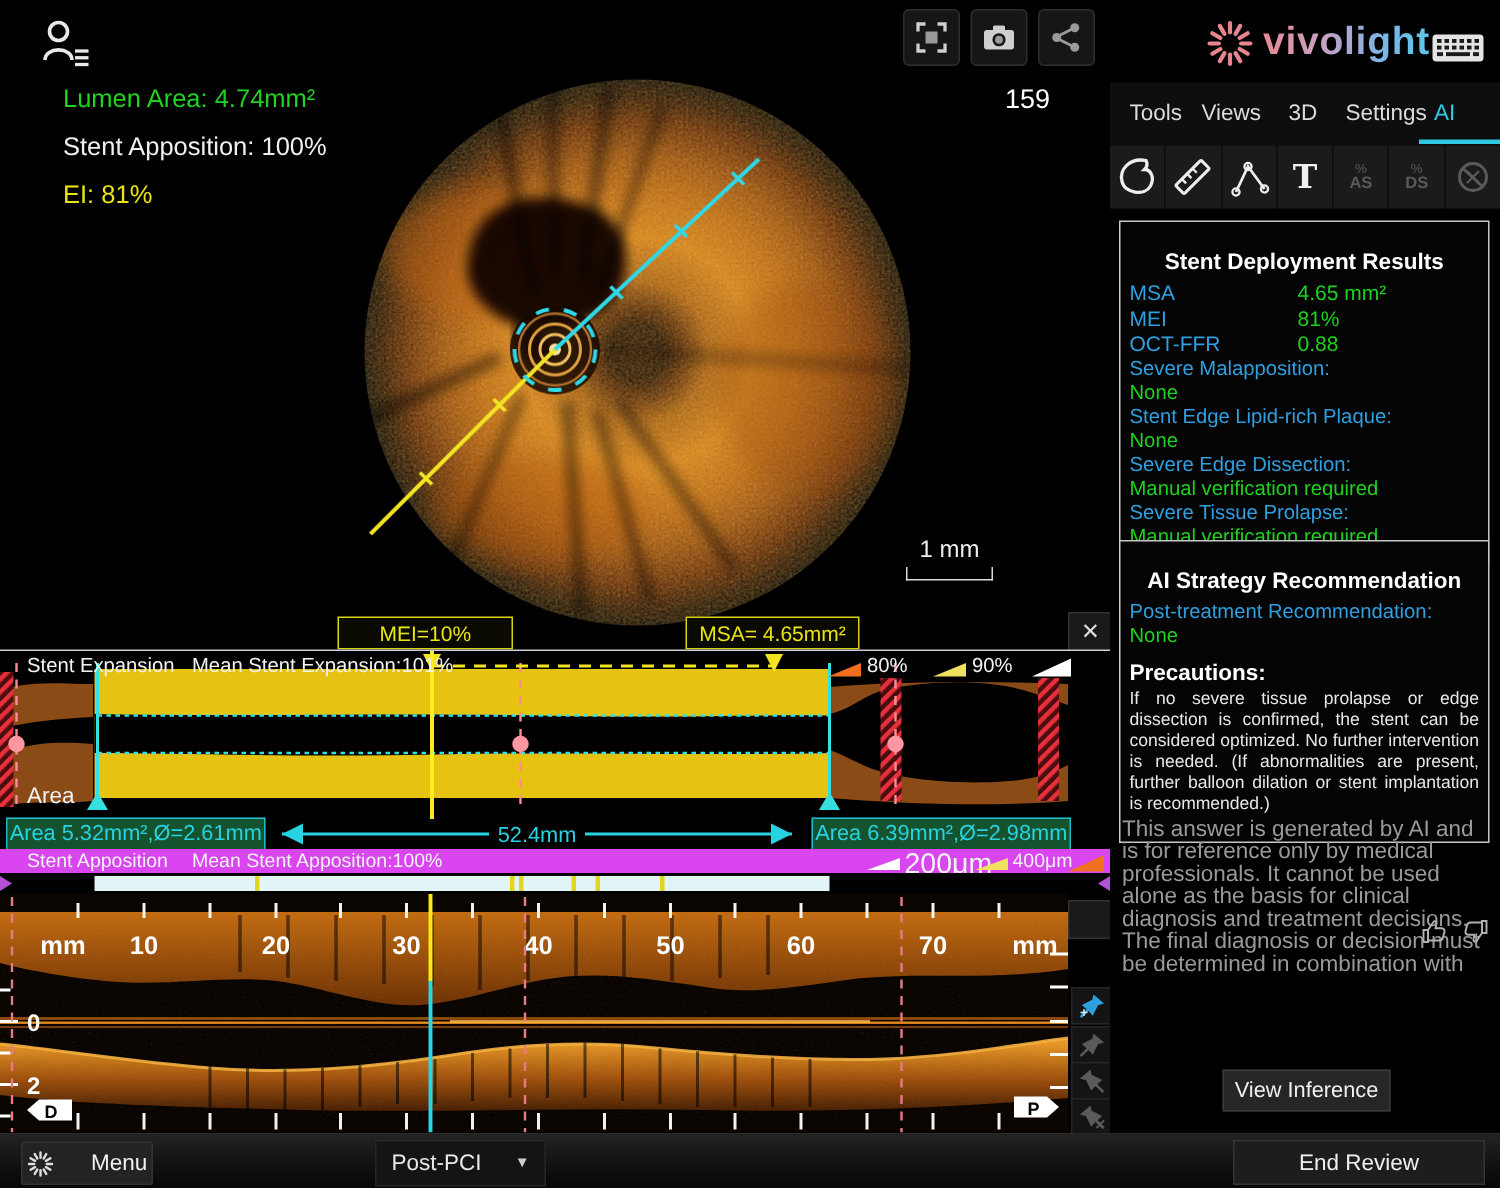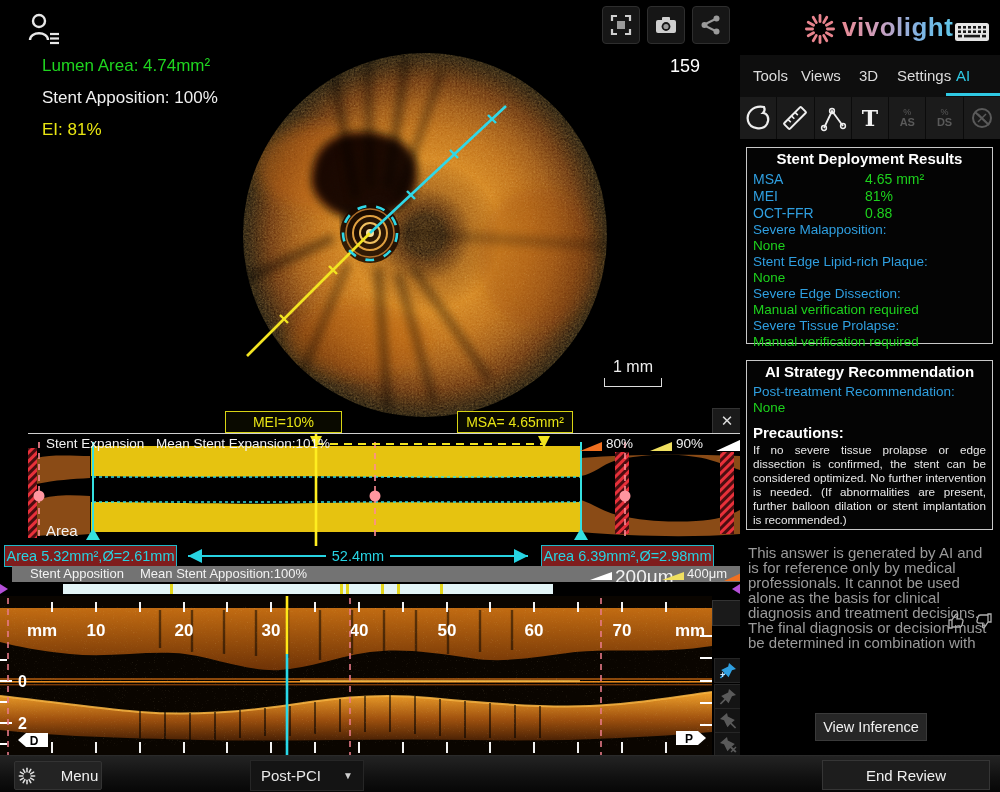--- a/index.html
+++ b/index.html
@@ -16,28 +16,28 @@
   .frame-num{left:640px;top:56px;width:60px;text-align:right;font-size:18px;color:#fff;}
   .scalebar-label{left:598px;top:358px;width:70px;text-align:center;font-size:16px;color:#eee;}
   .scalebar{left:604px;top:378px;width:56px;height:8px;border-left:1px solid #ddd;
             border-right:1px solid #ddd;border-bottom:1px solid #ddd;}
   
   .callout{position:absolute;top:411px;height:20px;border:1px solid #d8d414;color:#e8e414;
            background:#0a0a00;font-size:14px;text-align:center;line-height:20px;}
   .closebtn{width:28px;height:24px;background:#1a1a1a;border:1px solid #333;color:#ddd;
             font-size:15px;display:flex;align-items:center;justify-content:center;cursor:pointer;}
   
-  .exp-panel{left:0;top:433px;width:740px;height:112px;border-top:1px solid #cfcfcf;background:#000;margin-left:28px;}
+  .exp-panel{left:0;top:433px;width:740px;height:112px;border-top:1px solid #cfcfcf;background:#000;}
   .panel-lab{position:absolute;font-size:13.5px;color:#f2f2f2;}
   .wedge{position:absolute;width:0;height:0;border-left:22px solid transparent;}
   
   .meas-box{position:absolute;top:545px;height:20px;border:1px solid #1fb9c9;color:#27d3e2;
-            background:#7f1d1d;font-size:14.5px;text-align:center;line-height:20px;}
+            background:#14532d;font-size:14.5px;text-align:center;line-height:20px;}
   
-  .appo-head{left:12px;top:566px;width:740px;height:16px;background:#737373;}
+  .appo-head{left:0;top:566px;width:740px;height:16px;background:#d946ef;}
   .appo-strip{left:0;top:582px;width:740px;height:14px;background:#000;}
   .strip-bar{position:absolute;left:63px;top:2px;width:490px;height:10px;background:#e2f4f6;}
   .strip-mark{position:absolute;top:0;width:3px;height:10px;background:#e3d51c;}
   .tri-r{width:0;height:0;border-top:5px solid transparent;border-bottom:5px solid transparent;border-left:8px solid #b44fd8;}
   .tri-l{width:0;height:0;border-top:5px solid transparent;border-bottom:5px solid transparent;border-right:8px solid #b44fd8;}
   
   .rpanel{left:740px;top:0;width:260px;height:755px;background:#000;}
   .brand-text{font-size:26px;font-weight:bold;letter-spacing:.5px;
      background:linear-gradient(90deg,#e88a94 0%,#caa0c0 35%,#7fb4e4 70%,#5ec6e8 100%);
      -webkit-background-clip:text;background-clip:text;color:transparent;}
@@ -45,21 +45,21 @@
   .tab{position:absolute;top:12px;font-size:15px;color:#dcdcdc;cursor:pointer;}
   .tab.active{color:#2fc9e4;}
   .tab-underline{left:206px;top:93px;width:54px;height:3px;background:#2fc9e4;}
   .tools-row{left:0;top:97px;width:260px;height:42px;background:#0b0b0b;display:flex;gap:1px;}
   .toolbtn{flex:1;background:#1b1b1b;display:flex;align-items:center;justify-content:center;
            flex-direction:column;cursor:pointer;}
   .toolbtn.disabled{cursor:default;}
   .pct{font-size:9px;color:#5a5a5a;line-height:9px;}
   .pct2{font-size:11px;font-weight:bold;color:#5a5a5a;line-height:11px;}
   .ttool{font-size:22px;font-weight:bold;color:#f0f0f0;font-family:"DejaVu Serif",serif;line-height:22px;}
-  .panelbox{position:absolute;left:6px;width:233px;border:1px solid #c8c8c8;background:#040404;padding:0 6px;}
+  .panelbox{position:absolute;left:6px;width:233px;border:1px solid #c8c8c8;background:#040404;padding:16px 6px;}
   .pb-title{text-align:center;font-size:15px;font-weight:600;color:#fff;margin:2px 0 4px 0;}
   .r-row{display:flex;font-size:14px;line-height:17px;}
   .r-lab{width:112px;color:#2f9fe0;}
   .r-val{color:#1dd21d;}
   .f-lab{font-size:13.5px;line-height:16px;color:#2f9fe0;}
   .f-val{font-size:13.5px;line-height:16px;color:#1dd21d;}
   .prec-title{font-size:15px;font-weight:bold;color:#fff;margin-top:8px;}
   .prec-body{font-size:11.7px;line-height:14px;color:#e8e8e8;text-align:justify;margin-top:2px;}
   .disclaimer{left:8px;top:545px;width:246px;font-size:15px;line-height:15px;color:#9a9a9a;}
   .vi-btn{left:75px;top:713px;width:110px;height:26px;background:#262626;border:1px solid #3a3a3a;

